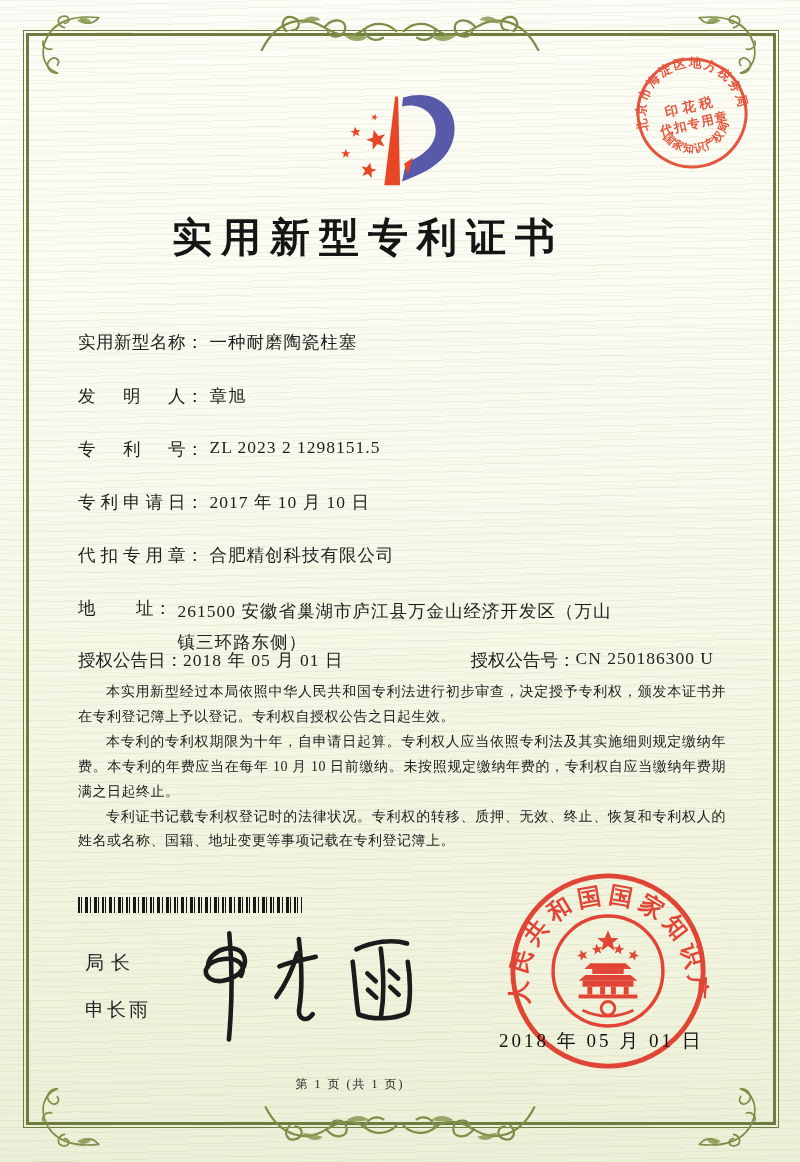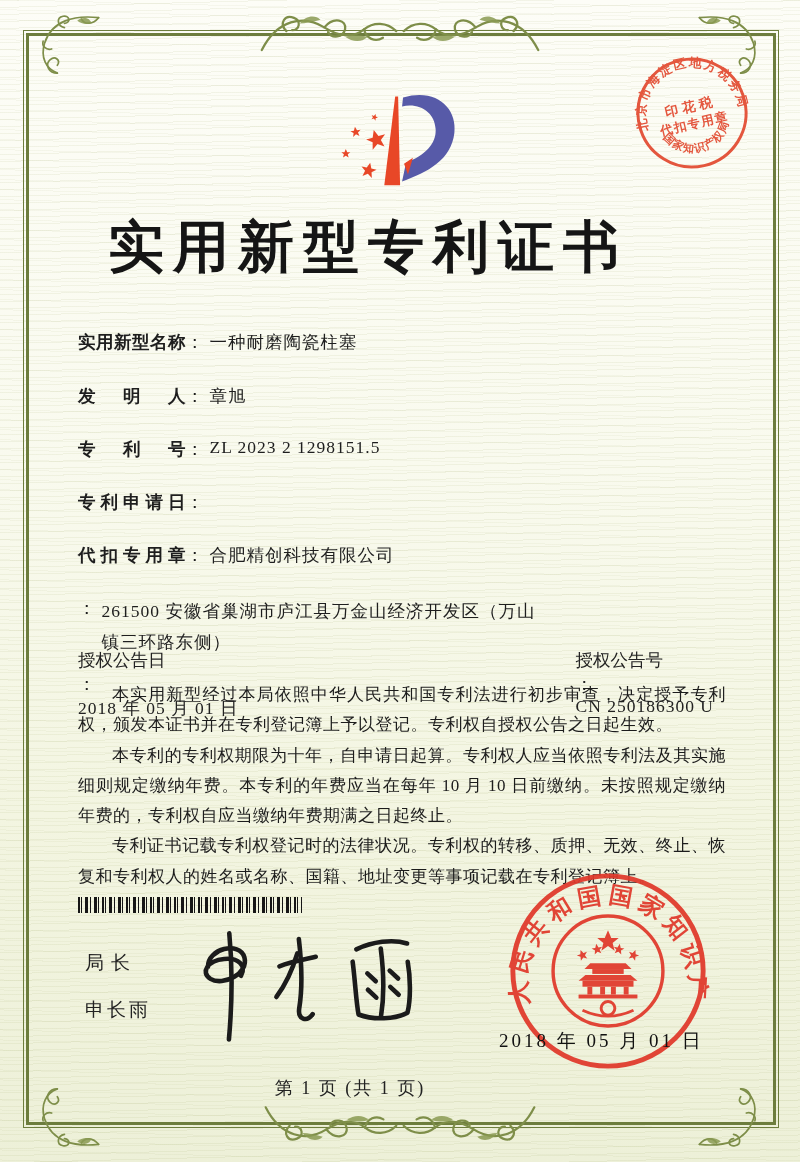--- a/index.html
+++ b/index.html
@@ -18,49 +18,49 @@
     position:absolute;left:26px;top:33px;width:744px;height:1086px;
     border:3px solid #6d7d3d;outline:1px solid #6d7d3d;outline-offset:2px;
     pointer-events:none;
   }
   .orn{position:absolute;pointer-events:none;}
   .cert-no{position:absolute;left:74px;top:94px;font-size:19px;letter-spacing:5px;color:#2a2a2a;}
   .logo{position:absolute;left:333px;top:68px;width:148px;height:140px;}
   .stamp{position:absolute;left:633px;top:54px;width:118px;height:118px;transform:rotate(-13deg);opacity:.92;}
   .title{
     position:absolute;left:0;top:210px;width:736px;text-align:center;
-    font-size:56px;font-weight:700;letter-spacing:9px;color:#151515;
+    font-size:40px;font-weight:700;letter-spacing:9px;color:#151515;
   }
   .field-row{position:absolute;left:78px;font-size:17.5px;color:#1e1e1e;display:flex;}
-  .flabel{display:inline-block;width:108px;text-align:justify;text-align-last:justify;letter-spacing:.5px;flex:none;font-weight:bold;}
+  .flabel{display:inline-block;width:108px;text-align:justify;text-align-last:justify;letter-spacing:.5px;flex:none;}
   .flabel.addr{width:76px;}
   .fcolon{flex:none;padding-right:6px;}
   .fvalue{letter-spacing:1px;}
   .fvalue.addr{width:452px;line-height:1.75;}
   .grant-row{position:absolute;left:78px;top:648px;width:636px;display:flex;justify-content:space-between;font-size:17.5px;}
-  .grant-row .grp{display:flex;flex-direction:column;}
-  .paras{position:absolute;left:78px;top:680px;width:648px;font-size:17px;line-height:1.78;
+  .grant-row .grp{display:flex;}
+  .paras{position:absolute;left:78px;top:680px;width:648px;font-size:14px;line-height:1.78;
     text-align:justify;letter-spacing:.5px;color:#1c1c1c;}
   .paras p{margin:0;text-indent:2em;}
   .barcode{
     position:absolute;left:78px;top:897px;width:224px;height:16px;
     background:repeating-linear-gradient(90deg,
       #161616 0 2px, transparent 2px 3px,
       #161616 3px 4px, transparent 4px 7px,
       #161616 7px 10px, transparent 10px 12px,
       #161616 12px 13px, transparent 13px 16px,
       #161616 16px 19px, transparent 19px 20px,
       #161616 20px 21px, transparent 21px 24px);
   }
   .signer-title{position:absolute;left:85px;top:950px;font-size:19px;letter-spacing:7px;}
   .signer-name{position:absolute;left:85px;top:997px;font-size:19px;letter-spacing:3px;}
   .signature{position:absolute;left:178px;top:922px;width:265px;height:118px;transform:rotate(-2deg);}
   .seal{position:absolute;left:505px;top:868px;width:206px;height:206px;opacity:.93;}
   .issue-date{position:absolute;left:499px;top:1028px;font-size:19px;letter-spacing:3px;color:#111;z-index:5;}
-  .footer{position:absolute;left:0;top:1076px;width:700px;text-align:center;font-size:18px;letter-spacing:2px;color:#222;}
+  .footer{position:absolute;left:0;top:1076px;width:700px;text-align:center;font-size:12px;letter-spacing:2px;color:#222;}
 </style>
 </head>
 <body>
 
 <div class="page">
 
   <svg width="0" height="0" style="position:absolute" aria-hidden="true">
     <defs>
       <path id="star" d="M0,-10 L2.9,-3.1 L9.5,-3.1 L4.1,1.2 L5.9,8.1 L0,4 L-5.9,8.1 L-4.1,1.2 L-9.5,-3.1 L-2.9,-3.1 Z"></path>
       <symbol id="flourish" viewBox="0 0 150 50">
@@ -154,27 +154,29 @@
       <span class="fvalue">章旭</span>
   </div>
   <div class="field-row" style="top:437px">
     <span class="flabel">专利号</span>
       <span class="fcolon">：</span>
       <span class="fvalue">ZL 2023 2 1298151.5</span>
   </div>
   <div class="field-row" style="top:490px">
     <span class="flabel">专利申请日</span>
       <span class="fcolon">：</span>
+      <span class="fvalue">2017 年 10 月 10 日</span>
   </div>
   <div class="field-row" style="top:543px">
     <span class="flabel">代扣专用章</span>
       <span class="fcolon">：</span>
       <span class="fvalue">合肥精创科技有限公司</span>
   </div>
   <div class="field-row" style="top:596px">
+    <span class="flabel addr">地址</span>
       <span class="fcolon">：</span>
       <span class="fvalue addr">261500 安徽省巢湖市庐江县万金山经济开发区（万山镇三环路东侧）</span>
   </div>
 
   <div class="grant-row">
     <span class="grp">
       <span>授权公告日</span>
         <span>：</span>
         <span class="fvalue">2018 年 05 月 01 日</span>
     </span>

